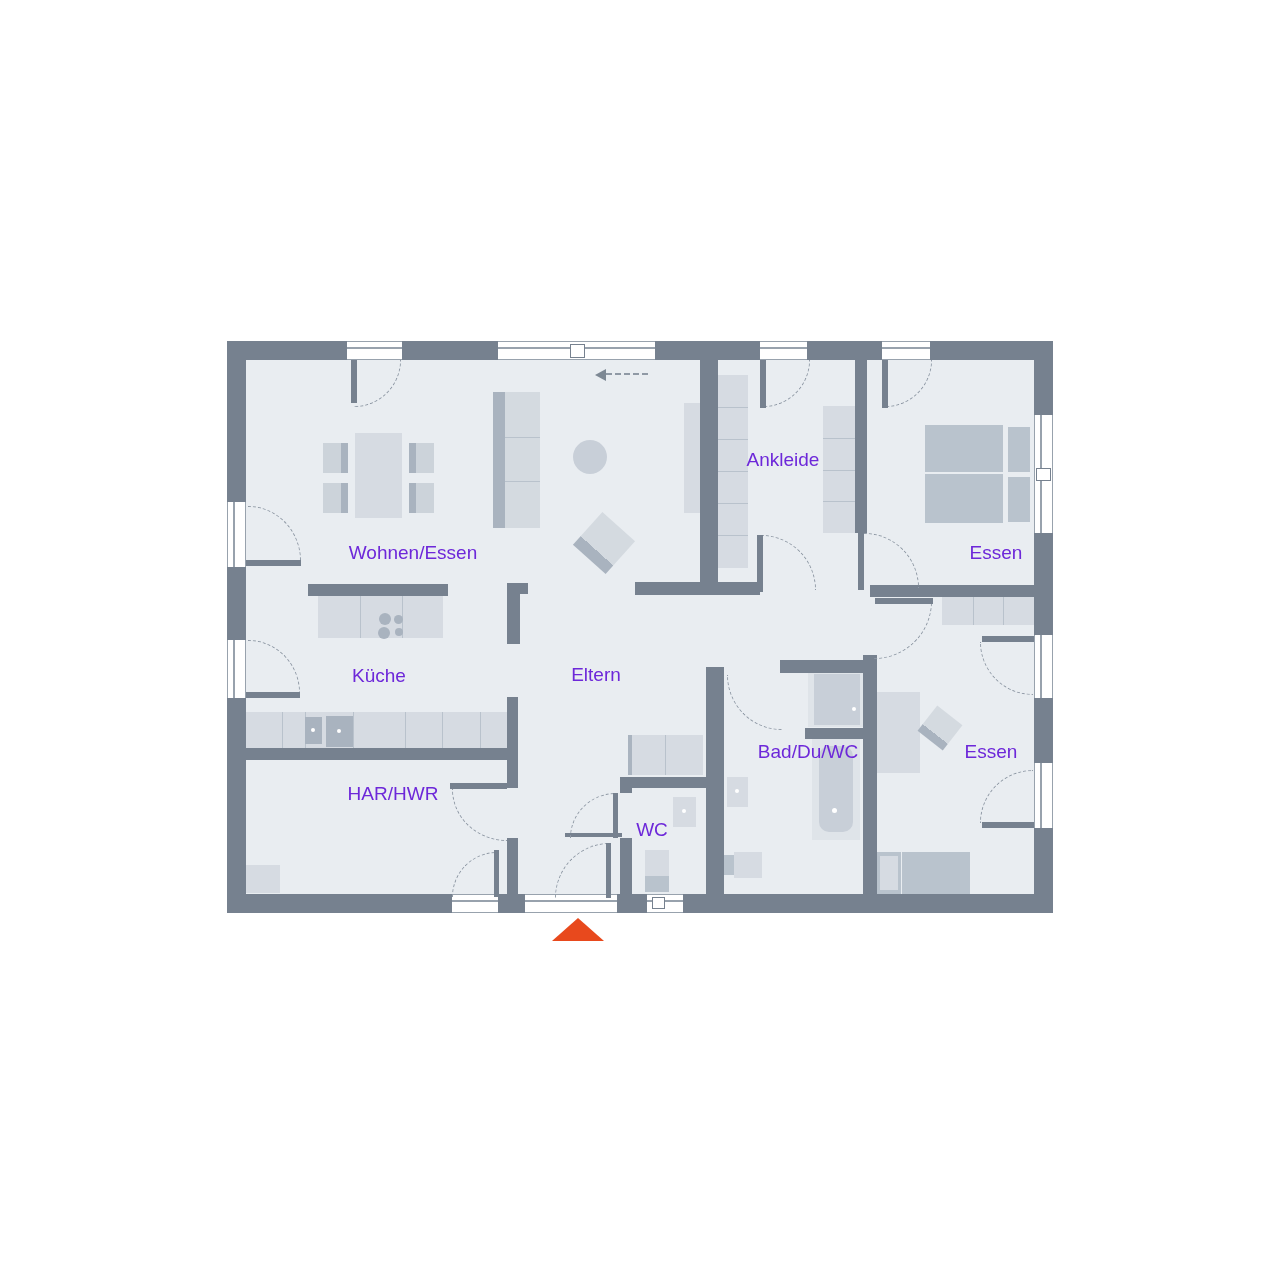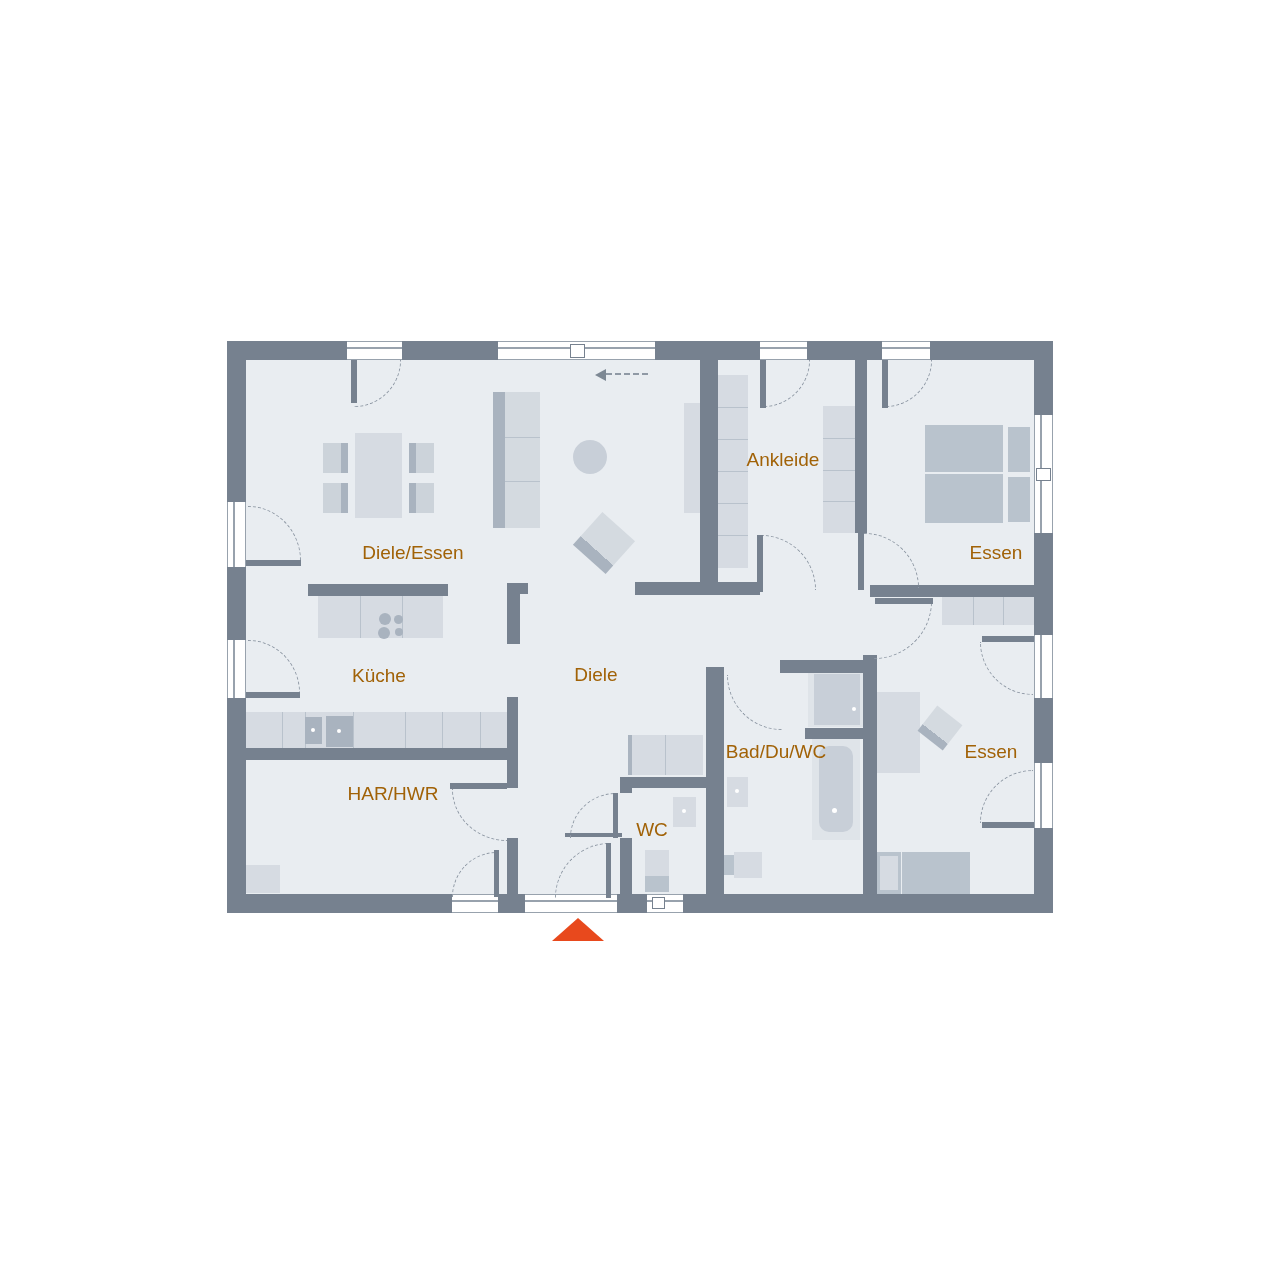--- a/index.html
+++ b/index.html
@@ -24,21 +24,21 @@
   .win-h{background:#fff;border-top:1.5px solid #98a2ad;border-bottom:1.5px solid #98a2ad;box-sizing:border-box;}
   .win-h::after{content:'';position:absolute;left:0;right:0;top:30%;height:1.5px;background:#98a2ad;}
   .win-v{background:#fff;border-left:1.5px solid #98a2ad;border-right:1.5px solid #98a2ad;box-sizing:border-box;}
   .win-v::after{content:'';position:absolute;top:0;bottom:0;left:30%;width:1.5px;background:#98a2ad;}
   .sym{background:#fff;border:1.5px solid #76818f;box-sizing:border-box;}
   .arc{box-sizing:border-box;border:0 dashed #8f99a5;}
   .arc-tr{border-top:1.6px dashed #8f99a5;border-right:1.6px dashed #8f99a5;border-top-right-radius:100% 100%;}
   .arc-tl{border-top:1.6px dashed #8f99a5;border-left:1.6px dashed #8f99a5;border-top-left-radius:100% 100%;}
   .arc-br{border-bottom:1.6px dashed #8f99a5;border-right:1.6px dashed #8f99a5;border-bottom-right-radius:100% 100%;}
   .arc-bl{border-bottom:1.6px dashed #8f99a5;border-left:1.6px dashed #8f99a5;border-bottom-left-radius:100% 100%;}
-  .room-label{color:#a16207;font-size:19px;white-space:nowrap;transform:translate(-50%,-50%);}
+  .room-label{color:#6d28d9;font-size:19px;white-space:nowrap;transform:translate(-50%,-50%);}
   .arrow-head{width:0;height:0;border-top:6px solid transparent;border-bottom:6px solid transparent;border-right:11px solid #7d8894;}
   .arrow-line{border-top:2.5px dashed #8f99a5;}
   .entry-triangle{width:0;height:0;border-left:26px solid transparent;border-right:26px solid transparent;}
 </style>
 </head>
 <body>
 
 <div class="canvas">
   <div id="plan">
       <div class="abs floor" style="left: 246px; top: 360px; width: 788px; height: 534px;"></div>
@@ -182,26 +182,26 @@
       <div class="abs f-wall" style="left: 982px; top: 822px; width: 52px; height: 6px;"></div>
       <div class="abs arc arc-bl" style="left: 727px; top: 675px; width: 55px; height: 55px;"></div>
       <div class="abs arc arc-bl" style="left: 452px; top: 789px; width: 55px; height: 52px;"></div>
       <div class="abs f-wall" style="left: 450px; top: 783px; width: 57px; height: 6px;"></div>
       <div class="abs arc arc-tl" style="left: 452px; top: 852px; width: 45px; height: 45px;"></div>
       <div class="abs f-wall" style="left: 494px; top: 850px; width: 5px; height: 47px;"></div>
       <div class="abs arc arc-tl" style="left: 555px; top: 843px; width: 55px; height: 55px;"></div>
       <div class="abs f-wall" style="left: 606px; top: 843px; width: 5px; height: 55px;"></div>
       <div class="abs arc arc-tl" style="left: 570px; top: 793px; width: 46px; height: 45px;"></div>
       <div class="abs f-wall" style="left: 613px; top: 793px; width: 5px; height: 45px;"></div>
-      <div class="abs room-label" style="left: 413px; top: 553px;">Diele/Essen</div>
+      <div class="abs room-label" style="left: 413px; top: 553px;">Wohnen/Essen</div>
       <div class="abs room-label" style="left: 379px; top: 676px;">Küche</div>
-      <div class="abs room-label" style="left: 596px; top: 675px;">Diele</div>
+      <div class="abs room-label" style="left: 596px; top: 675px;">Eltern</div>
       <div class="abs room-label" style="left: 393px; top: 794px;">HAR/HWR</div>
       <div class="abs room-label" style="left: 652px; top: 830px;">WC</div>
-      <div class="abs room-label" style="left: 776px; top: 752px;">Bad/Du/WC</div>
+      <div class="abs room-label" style="left: 808px; top: 752px;">Bad/Du/WC</div>
       <div class="abs room-label" style="left: 783px; top: 460px;">Ankleide</div>
       <div class="abs room-label" style="left: 996px; top: 553px;">Essen</div>
       <div class="abs room-label" style="left: 991px; top: 752px;">Essen</div>
       <div class="abs arrow-head" style="left: 595px; top: 369px; width: 0px; height: 0px;"></div>
       <div class="abs arrow-line" style="left: 606px; top: 373px; width: 42px; height: 0px;"></div>
       <div class="abs entry-triangle" style="left: 552px; top: 918px; width: 0px; height: 0px; border-bottom: 23px solid rgb(232, 73, 29);"></div>
     </div>
 </div>
 
 </body></html>

